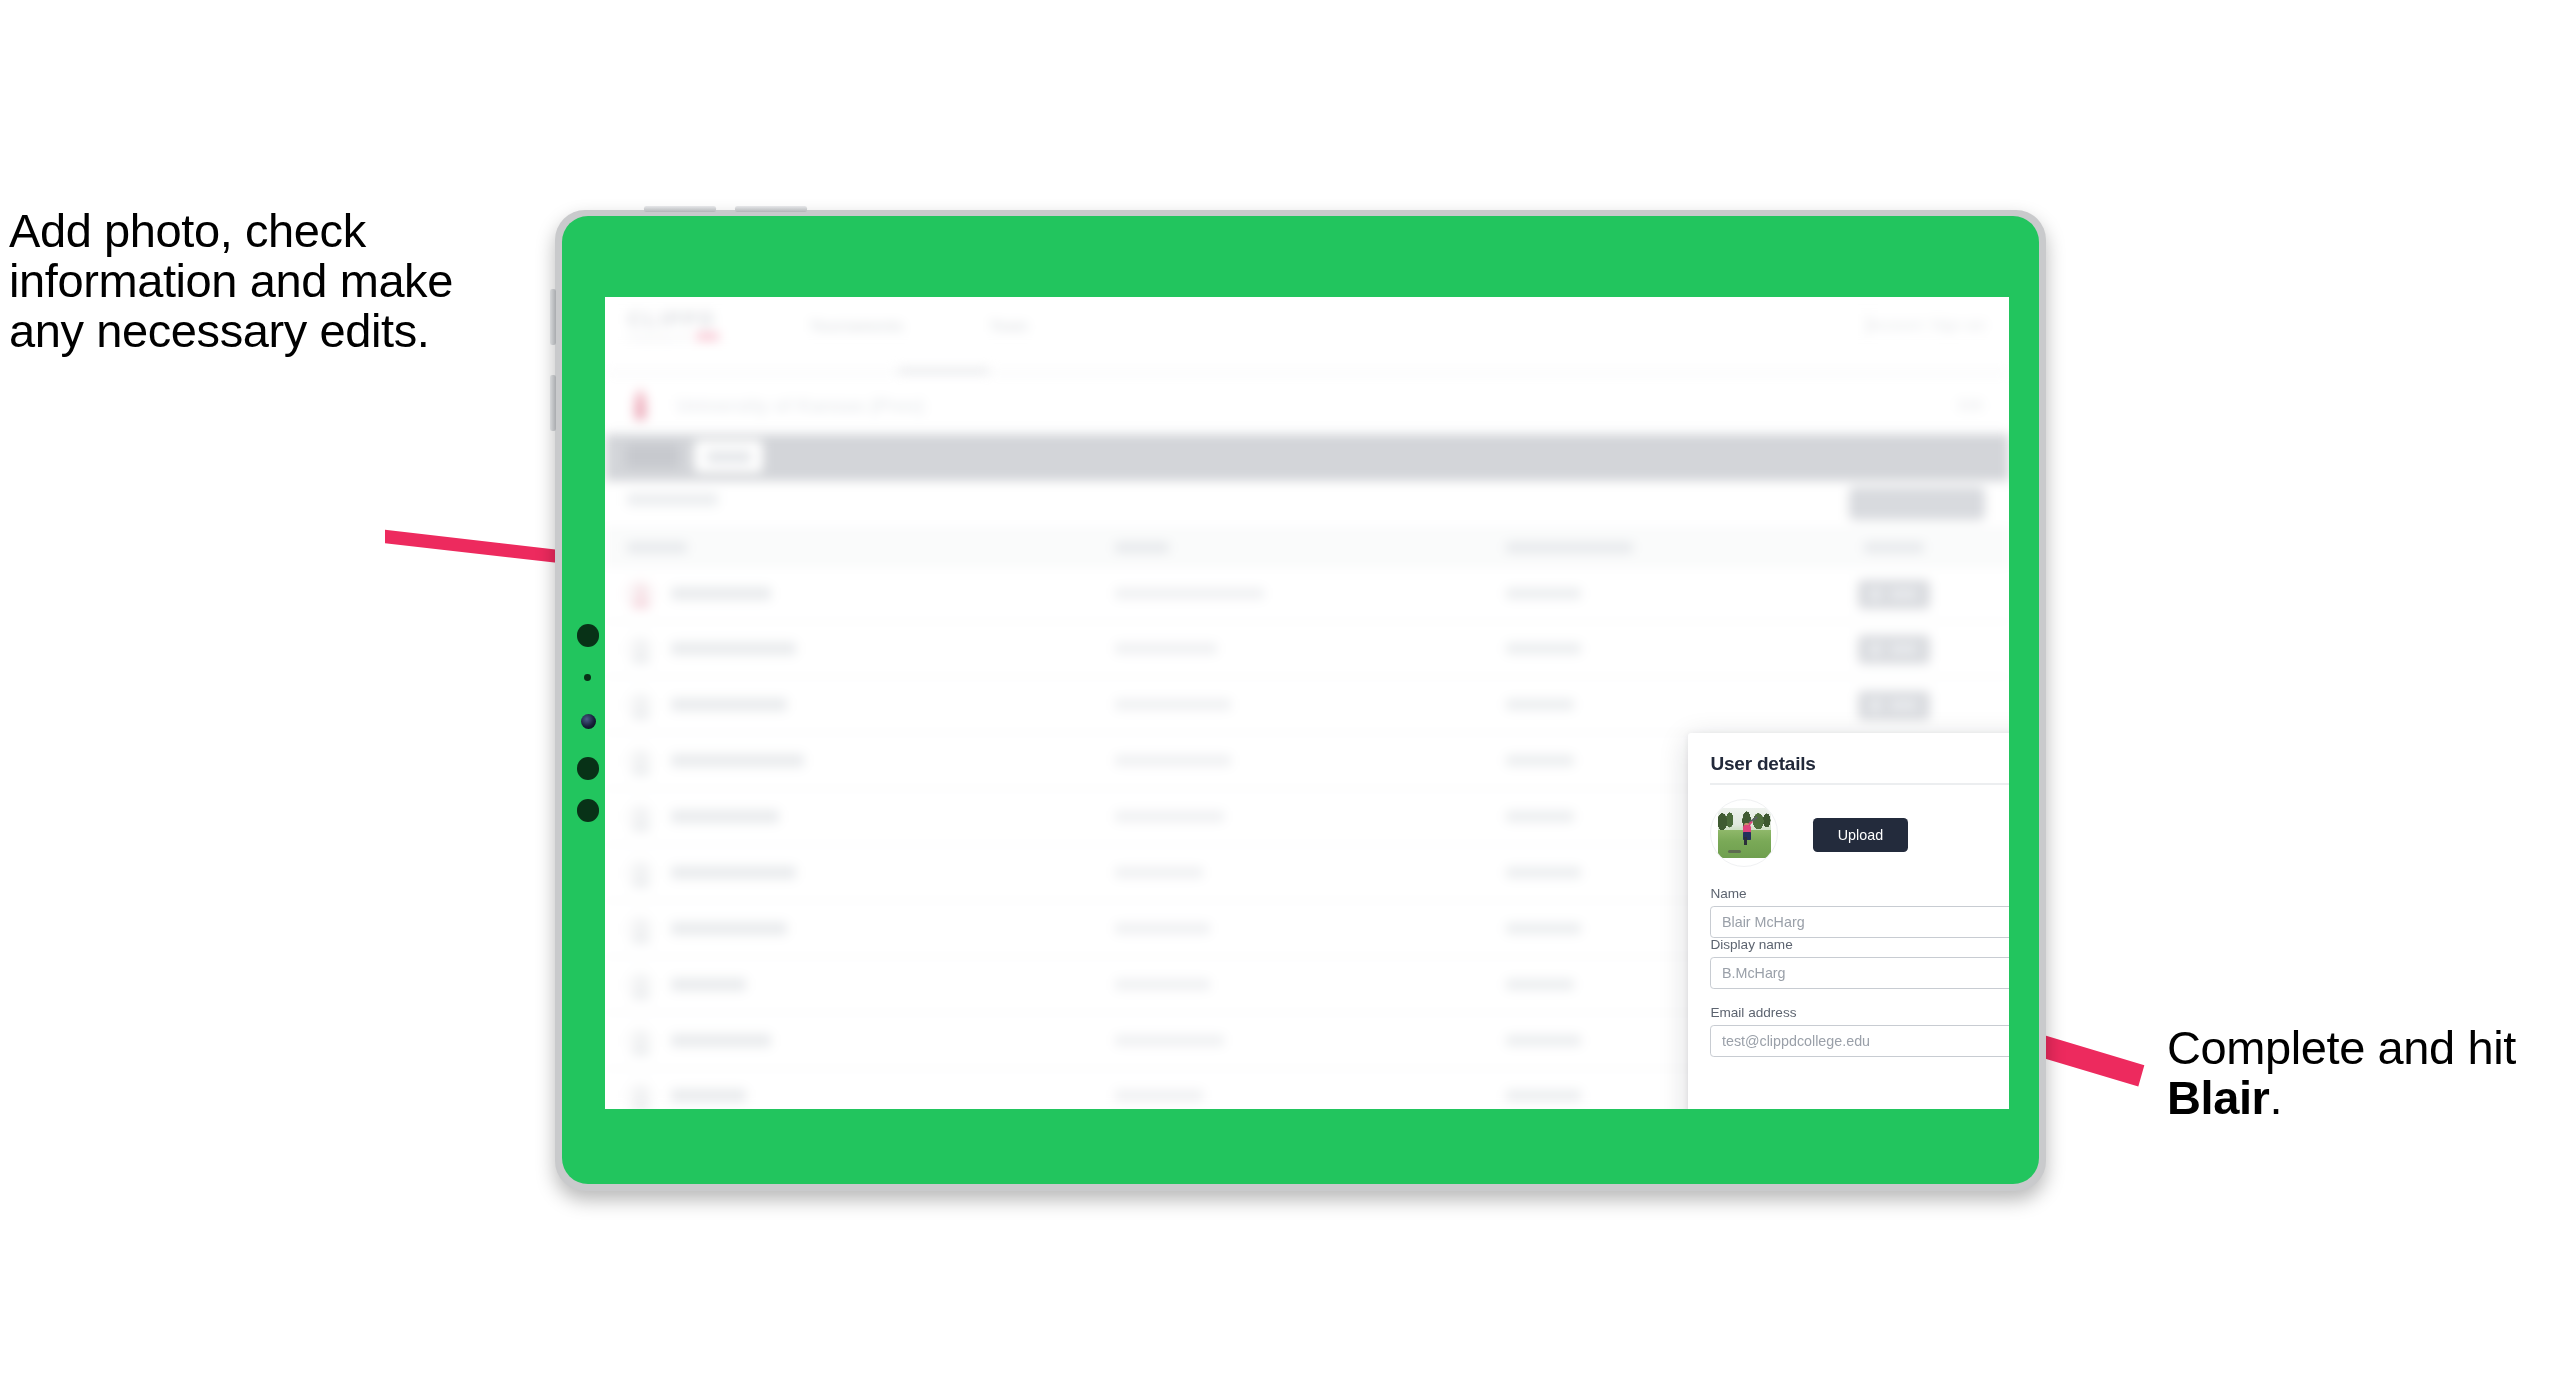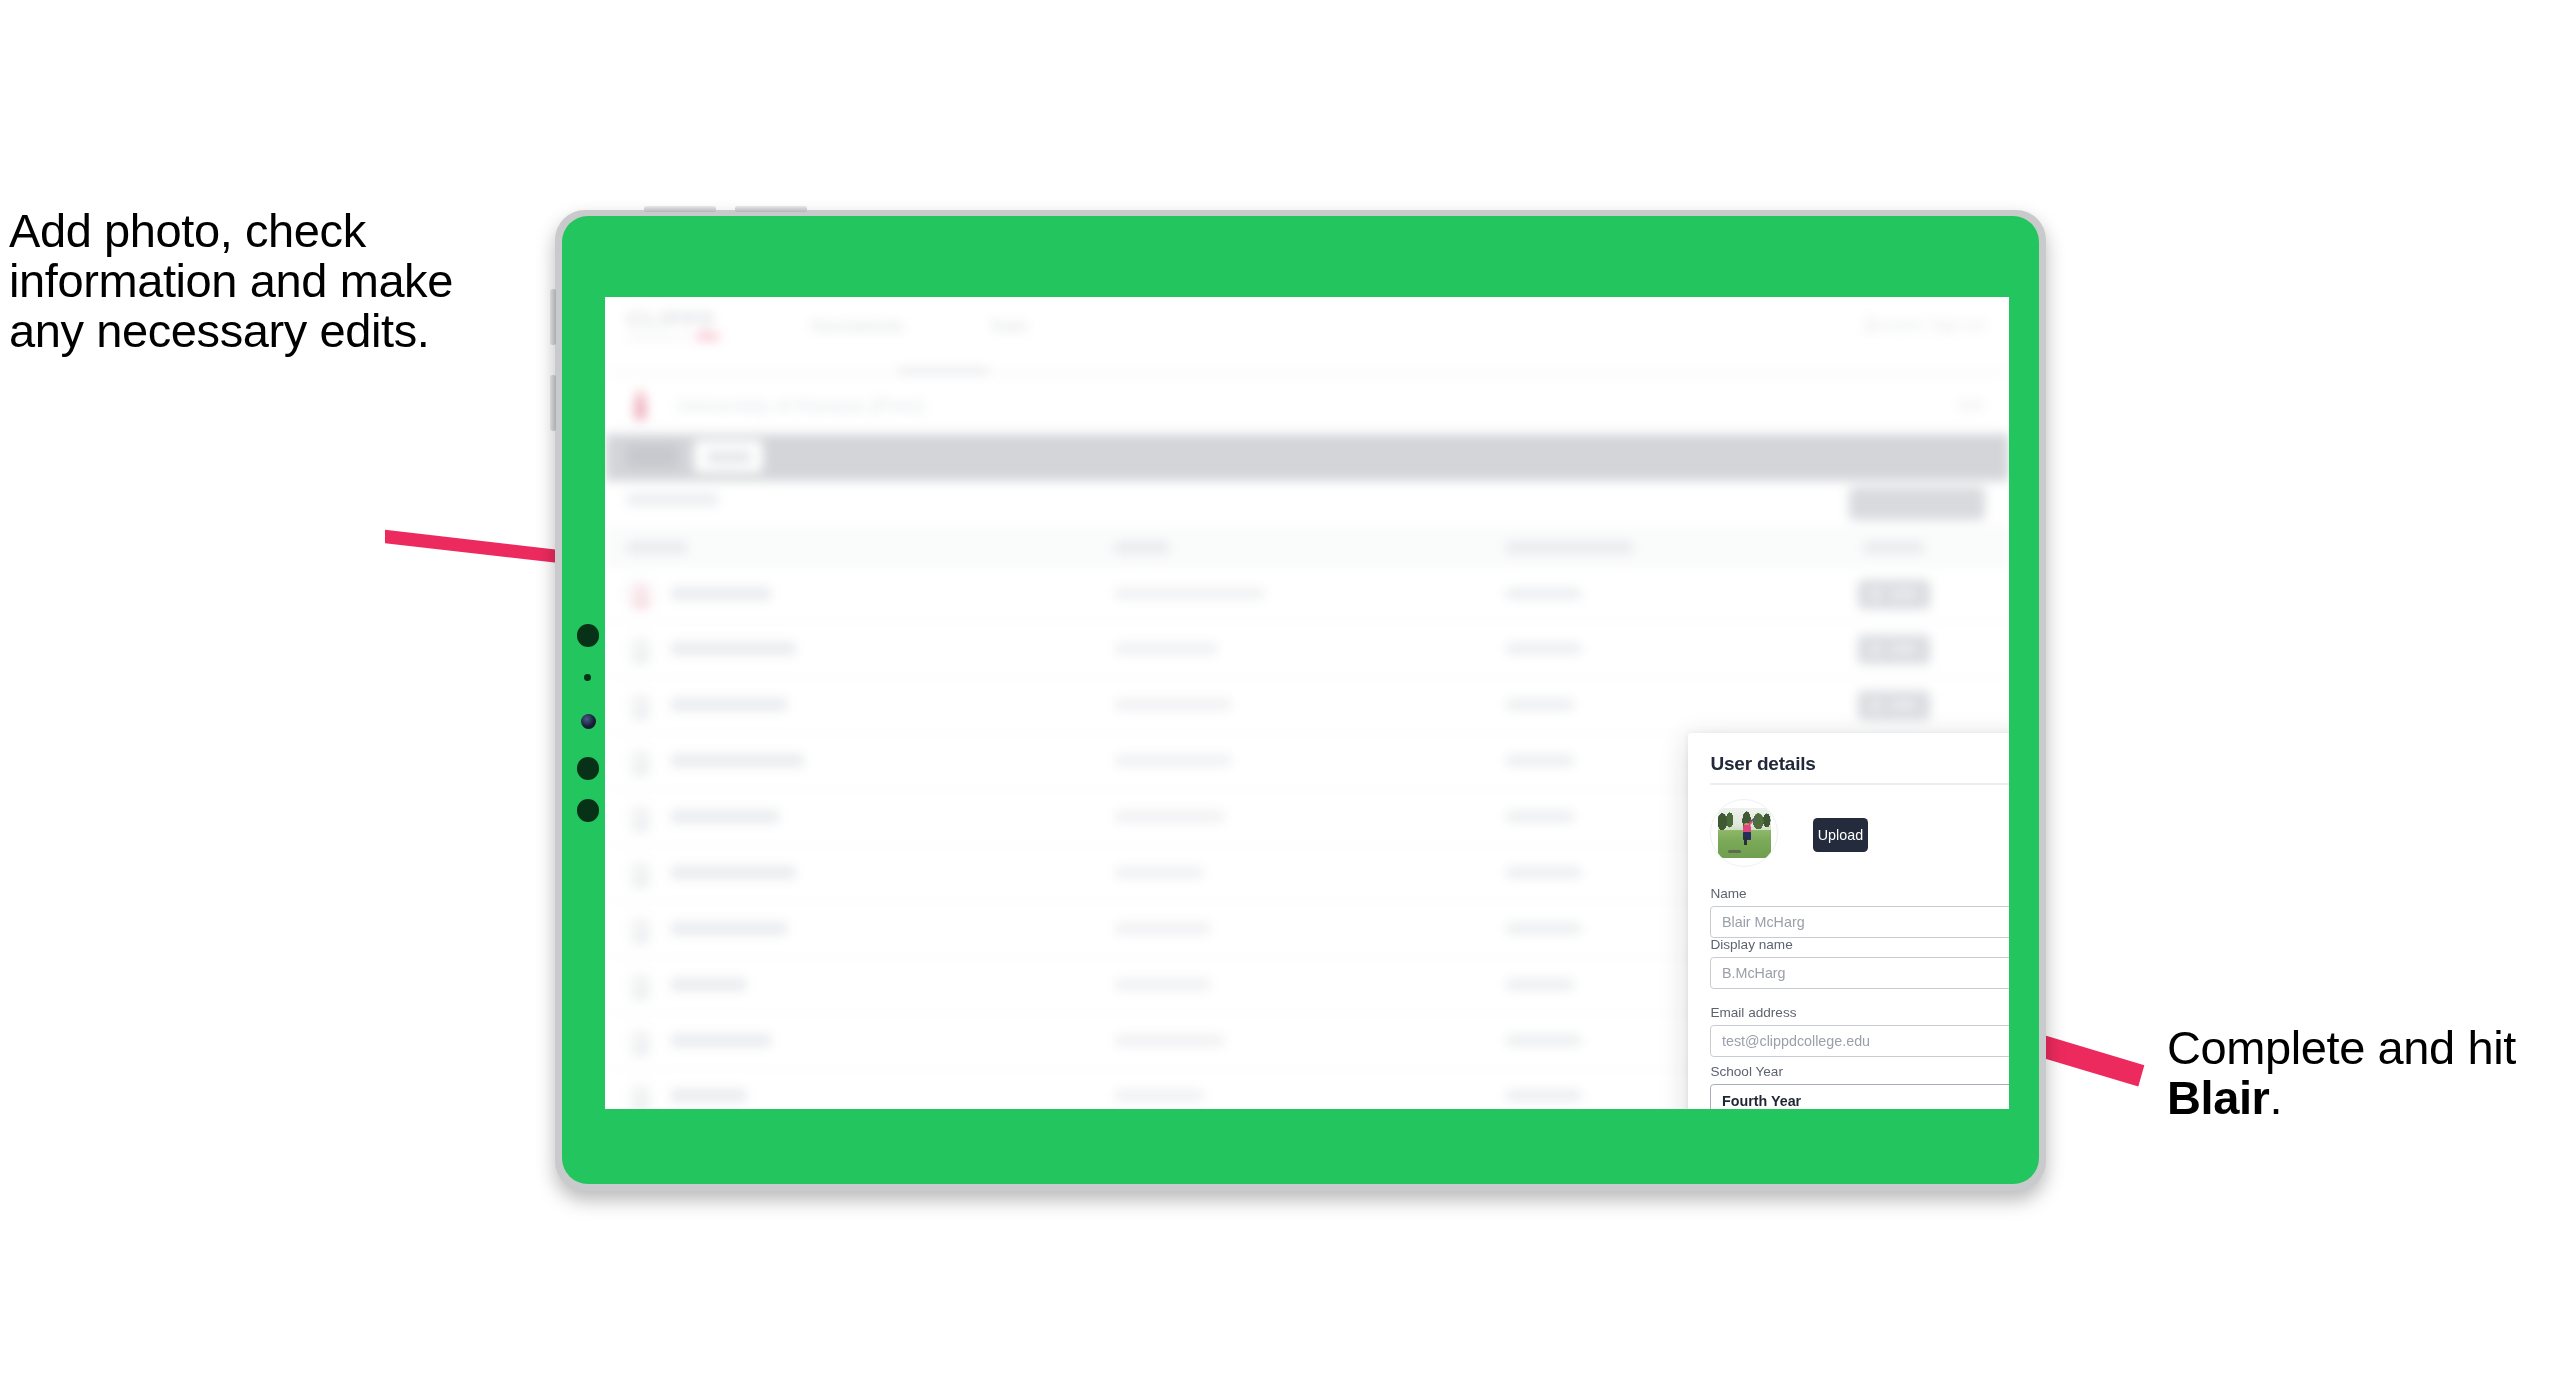--- a/index.html
+++ b/index.html
@@ -154,21 +154,21 @@
   .golf .fig-short { position:absolute; left:47%; top:47%; width:8.3px; height:8.3px; background:#24305c; border-radius:0.8px; }
   .golf .fig-leg  { position:absolute; left:49%; top:57%; width:3px; height:8.3px; background:#2b2f3a; }
   .golf .fig-head { position:absolute; left:50%; top:29%; width:4.5px; height:4.5px; border-radius:50%; background:#c8926d; }
   .golf .fig-arm  { position:absolute; left:53%; top:30%; width:6.8px; height:2.3px; background:#e0457c; transform:rotate(-38deg); }
   .golf .club     { position:absolute; left:56%; top:22%; width:9.8px; height:1.5px; background:#5a5f66; transform:rotate(-34deg); }
   .golf .bag      { position:absolute; left:20%; bottom:10%; width:13px; height:3px; background:#5d6b50; border-radius:1.5px; }
 
   .upload-btn {
     position:absolute; left:125px; top:85px;
     background:#232b3c; color:#fff;
-    font-size:14.3px; padding:9px 5px; border-radius:4.5px;
+    font-size:14.3px; padding:9px 25px; border-radius:4.5px;
     border:none; cursor:pointer; font-family:"Liberation Sans",sans-serif;
   }
 
   .field { position:absolute; left:22.6px; width:382px; }
   .f-label { font-size:13.6px; color:#5d6470; margin-bottom:5.3px; display:block; }
   .f-input {
     width:100%; height:32px; border:1.2px solid #c8ccd2; border-radius:3.8px;
     padding:0 10.6px; font-size:14.3px; color:#9aa0a9;
     font-family:"Liberation Sans",sans-serif; background:#fff; outline:none;
   }
@@ -422,27 +422,20 @@
           <div class="field" id="fld-display">
             <label class="f-label">Display name</label>
             <input class="f-input" type="text" value="B.McHarg" style="">
           </div>
 
           <div class="field" id="fld-email">
             <label class="f-label">Email address</label>
             <input class="f-input" type="text" value="test@clippdcollege.edu" style="">
           </div>
 
-          <div class="field" id="fld-year">
-            <label class="f-label">School Year</label>
-            <div class="sel-wrap">
-              <div class="sel-val">Fourth Year</div>
-
-            </div>
-          </div>
 
         </div>
       </div>
 
     </div>
   </div>
 </div>
 
 
 </body></html>

